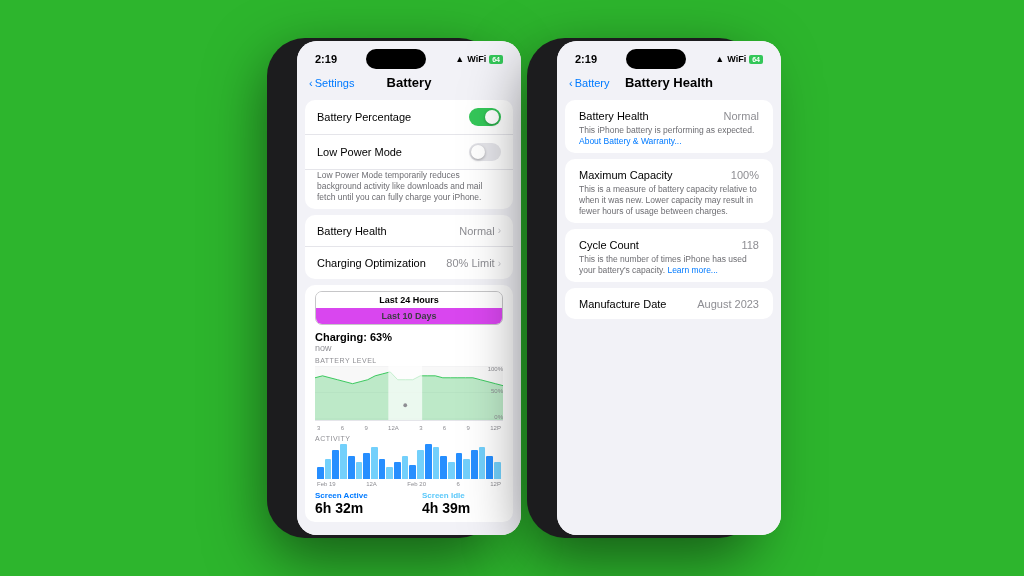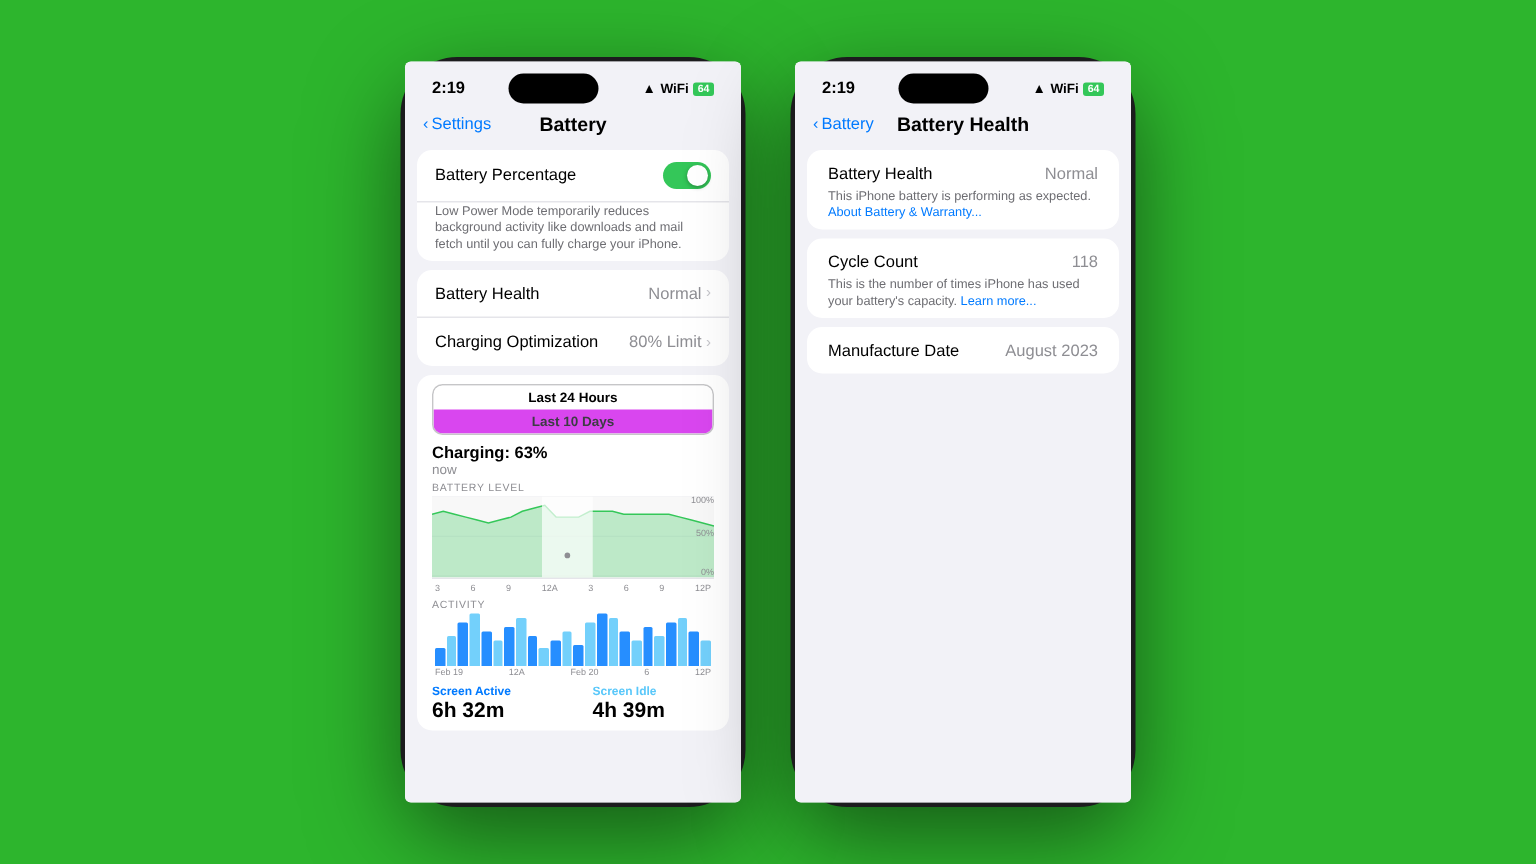--- a/index.html
+++ b/index.html
@@ -20,24 +20,25 @@
       background: #1c1c1e;
       border-radius: 38px;
       padding: 3px;
       box-shadow: 0 20px 60px rgba(0,0,0,0.5);
       position: relative;
     }
     .phone-inner {
       width: 100%;
       height: 100%;
       background: #f2f2f7;
-      border-radius: 4px;
+      border-radius: 20px;
       overflow: hidden;
       display: flex;
       flex-direction: column;
+      margin-left: 27px;
     }
     
     .status-bar {
       background: #f2f2f7;
       display: flex;
       justify-content: space-between;
       align-items: center;
       padding: 8px 18px 2px;
       font-size: 10px;
       font-weight: 600;
@@ -230,20 +231,24 @@
       </div>
       <span class="nav-title">Battery</span>
     </div>
 
     <div class="content">
 
       <div class="section">
         <div class="row">
           <span class="row-label">Battery Percentage</span>
           <div class="toggle-on"></div>
+        </div>
+        <div class="row">
+          <span class="row-label">Low Power Mode</span>
+          <div class="toggle-off"></div>
         </div>
         <div class="row-desc">Low Power Mode temporarily reduces background activity like downloads and mail fetch until you can fully charge your iPhone.</div>
       </div>
 
       <div class="section">
         <div class="row">
           <span class="row-label">Battery Health</span>
           <span class="row-value">
             <span>Normal</span>
             <span class="chevron">›</span>
@@ -377,20 +382,29 @@
             <span class="health-title">Battery Health</span>
             <span class="health-value">Normal</span>
           </div>
           <div class="health-desc">
             <span>This iPhone battery is performing as expected.</span>
             <span class="health-link">About Battery &amp; Warranty...</span>
           </div>
         </div>
       </div>
 
+      <div class="big-section">
+        <div class="health-row">
+          <div class="health-header">
+            <span class="health-title">Maximum Capacity</span>
+            <span class="health-value">100%</span>
+          </div>
+          <div class="health-desc">This is a measure of battery capacity relative to when it was new. Lower capacity may result in fewer hours of usage between charges.</div>
+        </div>
+      </div>
 
       <div class="big-section">
         <div class="health-row">
           <div class="health-header">
             <span class="health-title">Cycle Count</span>
             <span class="health-value">118</span>
           </div>
           <div class="health-desc">
             <span>This is the number of times iPhone has used your battery's capacity.</span>
             <span class="health-link">Learn more...</span>

